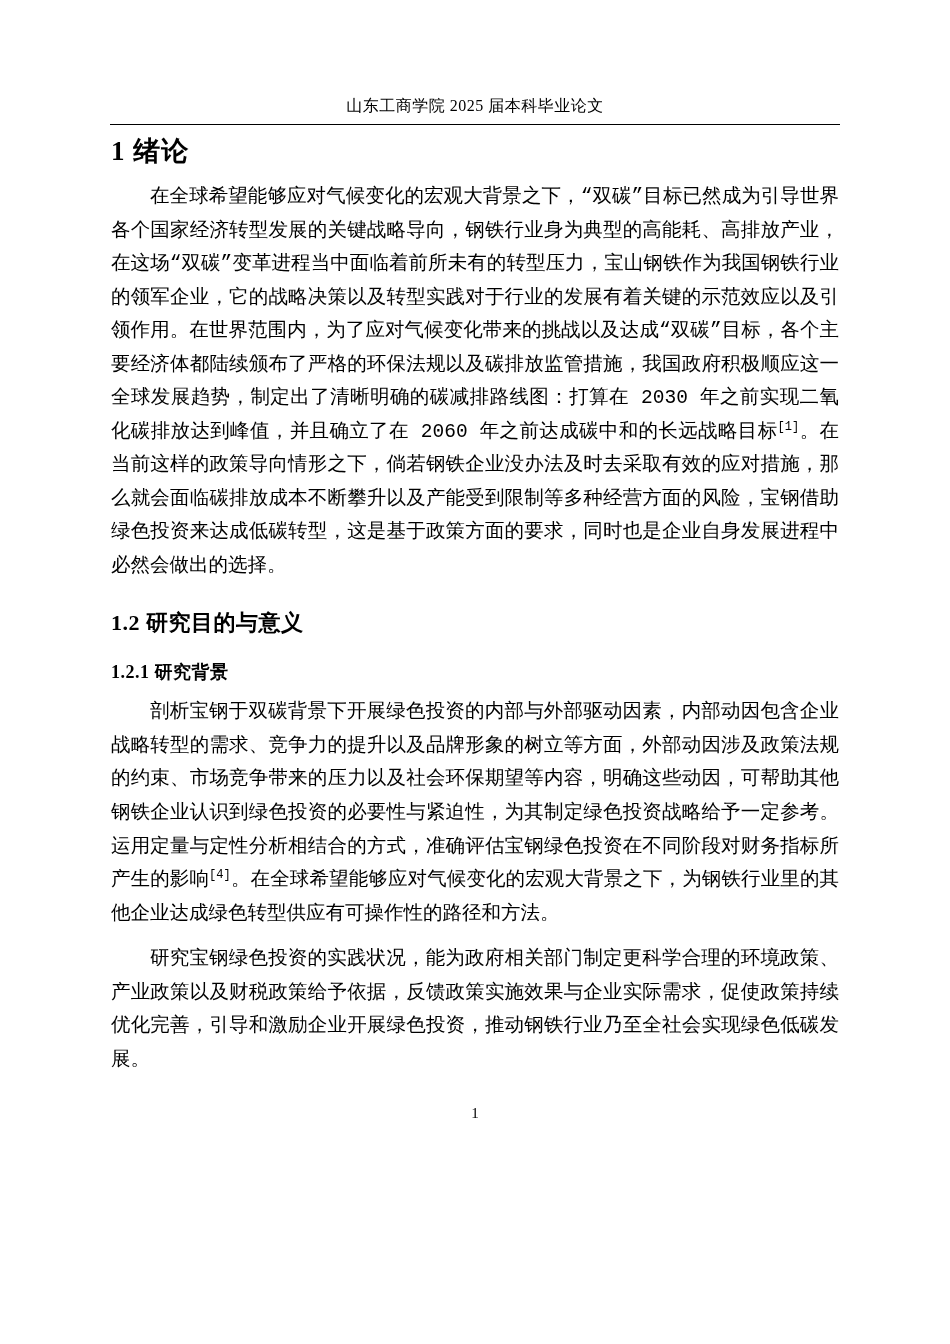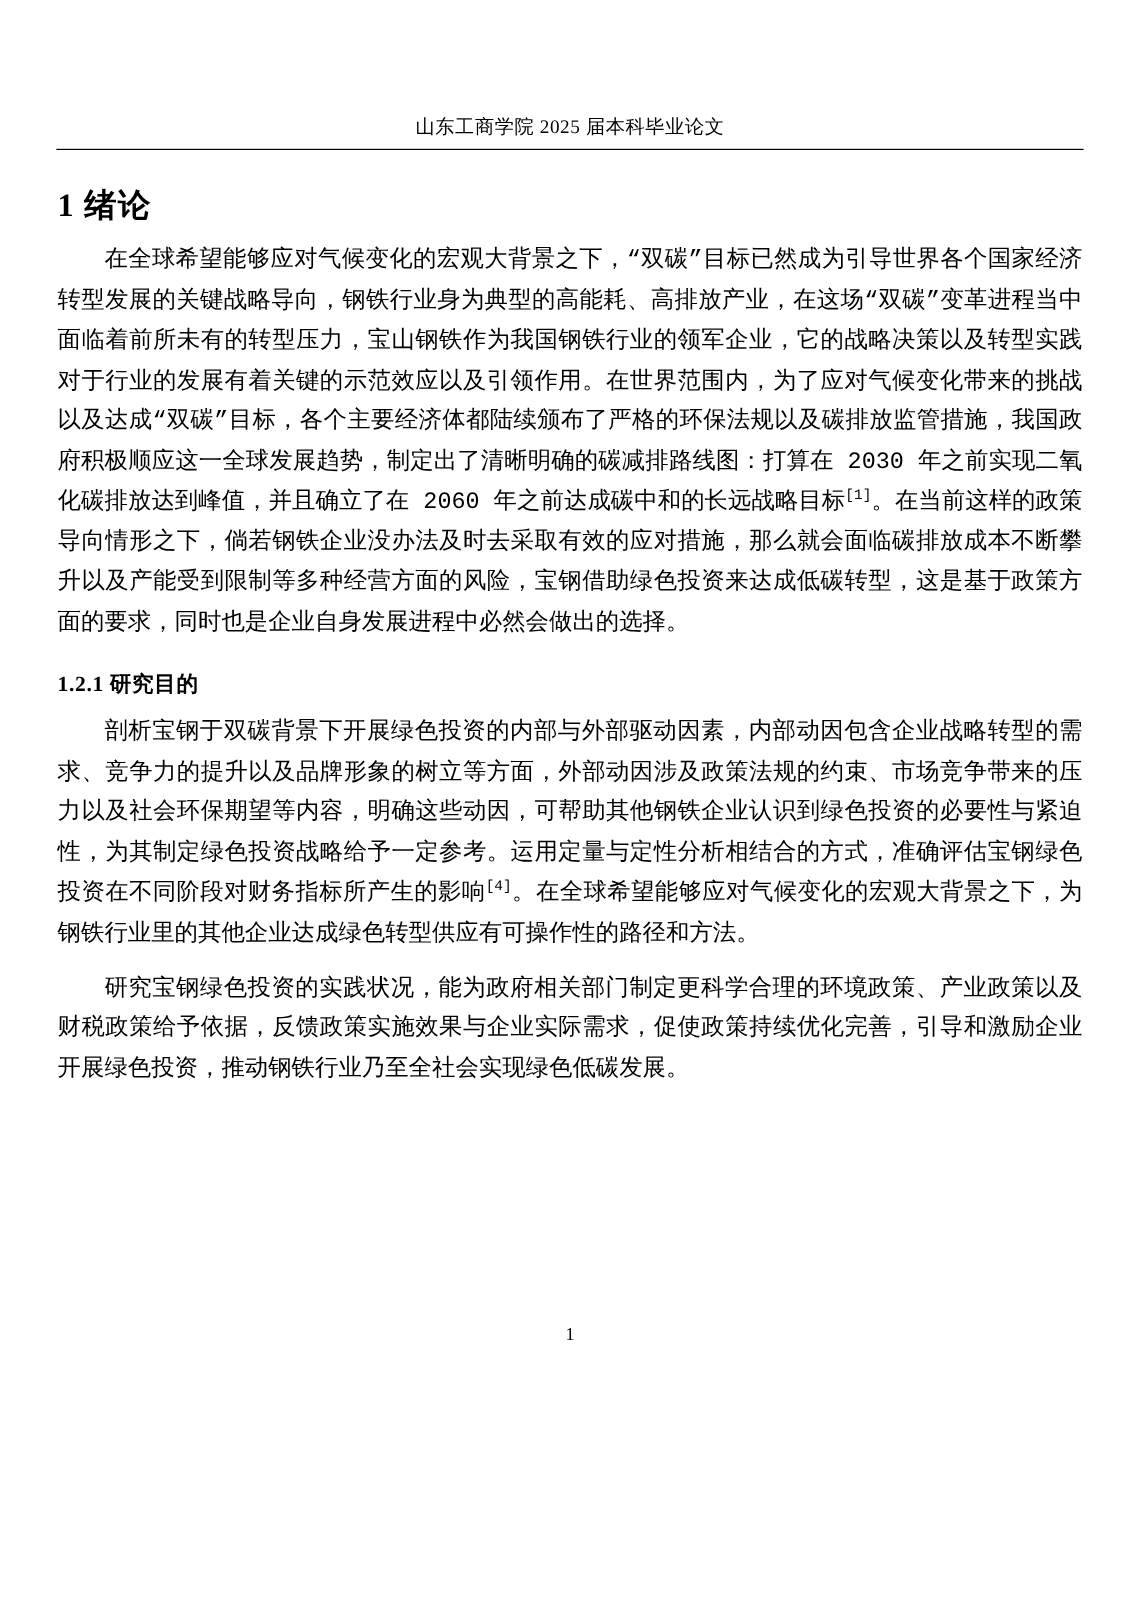--- a/index.html
+++ b/index.html
@@ -12,39 +12,39 @@
     height: 1344px;
     font-family: "Liberation Serif", "DejaVu Serif", serif;
     color: #000000;
     position: relative;
   }
   .page {
     position: relative;
     width: 950px;
     height: 1180px;
     box-sizing: border-box;
-    padding: 0 48px;
+    padding: 0 111px;
   }
   .header {
     padding-top: 96px;
     text-align: center;
     font-size: 16px;
     letter-spacing: 0.5px;
     color: #000;
   }
   .header-rule {
     border-bottom: 1.6px solid #000;
     margin-top: 7px;
     margin-left: -1px;
     margin-right: -1px;
   }
   h1.chapter-title {
     font-size: 27px;
     font-weight: bold;
-    margin: 28px 0 0 0;
+    margin: 8px 0 0 0;
     letter-spacing: 1px;
   }
   h2.section-title {
     font-size: 22px;
     font-weight: bold;
     margin: 25px 0 0 0;
     letter-spacing: 0.5px;
   }
   h3.subsection-title {
     font-size: 18px;
@@ -85,22 +85,23 @@
     <div class="header-rule"></div>
   </div>
 
   <h1 class="chapter-title">1  绪论</h1>
 
 
   <p class="body-text">
     <span>在全球希望能够应对气候变化的宏观大背景之下，“双碳”目标已然成为引导世界各个国家经济转型发展的关键战略导向，钢铁行业身为典型的高能耗、高排放产业，在这场“双碳”变革进程当中面临着前所未有的转型压力，宝山钢铁作为我国钢铁行业的领军企业，它的战略决策以及转型实践对于行业的发展有着关键的示范效应以及引领作用。在世界范围内，为了应对气候变化带来的挑战以及达成“双碳”目标，各个主要经济体都陆续颁布了严格的环保法规以及碳排放监管措施，我国政府积极顺应这一全球发展趋势，制定出了清晰明确的碳减排路线图：打算在 2030 年之前实现二氧化碳排放达到峰值，并且确立了在 2060 年之前达成碳中和的长远战略目标</span><sup>[1]</sup><span>。在当前这样的政策导向情形之下，倘若钢铁企业没办法及时去采取有效的应对措施，那么就会面临碳排放成本不断攀升以及产能受到限制等多种经营方面的风险，宝钢借助绿色投资来达成低碳转型，这是基于政策方面的要求，同时也是企业自身发展进程中必然会做出的选择。</span>
   </p>
 
+  <h2 class="section-title">1.2  研究目的与意义</h2>
 
-  <h3 class="subsection-title">1.2.1 研究目的</h3>
+  <h3 class="subsection-title">1.2.1 研究背景</h3>
 
 
   <p class="body-text">
     <span>剖析宝钢于双碳背景下开展绿色投资的内部与外部驱动因素，内部动因包含企业战略转型的需求、竞争力的提升以及品牌形象的树立等方面，外部动因涉及政策法规的约束、市场竞争带来的压力以及社会环保期望等内容，明确这些动因，可帮助其他钢铁企业认识到绿色投资的必要性与紧迫性，为其制定绿色投资战略给予一定参考。运用定量与定性分析相结合的方式，准确评估宝钢绿色投资在不同阶段对财务指标所产生的影响</span><sup>[4]</sup><span>。在全球希望能够应对气候变化的宏观大背景之下，为钢铁行业里的其他企业达成绿色转型供应有可操作性的路径和方法。</span>
   </p>
 
   <p class="body-text">研究宝钢绿色投资的实践状况，能为政府相关部门制定更科学合理的环境政策、产业政策以及财税政策给予依据，反馈政策实施效果与企业实际需求，促使政策持续优化完善，引导和激励企业开展绿色投资，推动钢铁行业乃至全社会实现绿色低碳发展。</p>
 
   <div class="page-number">1</div>
 

